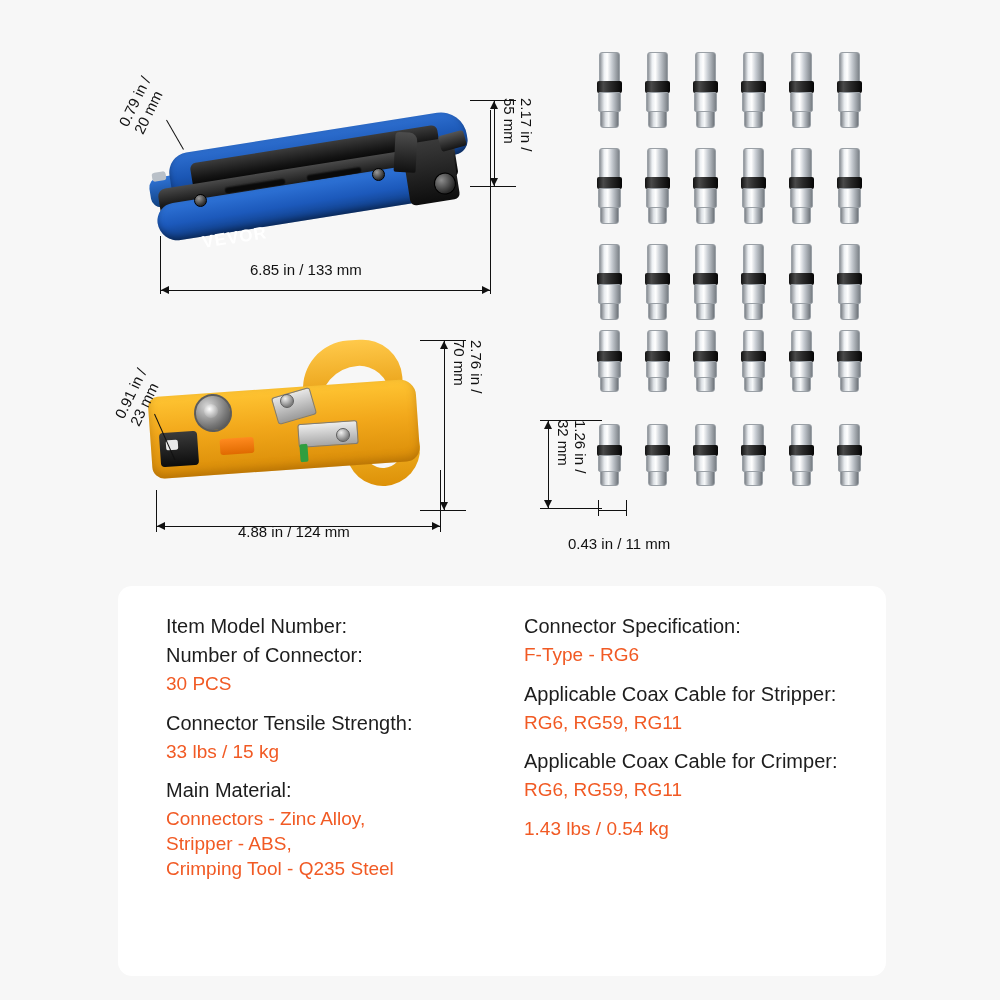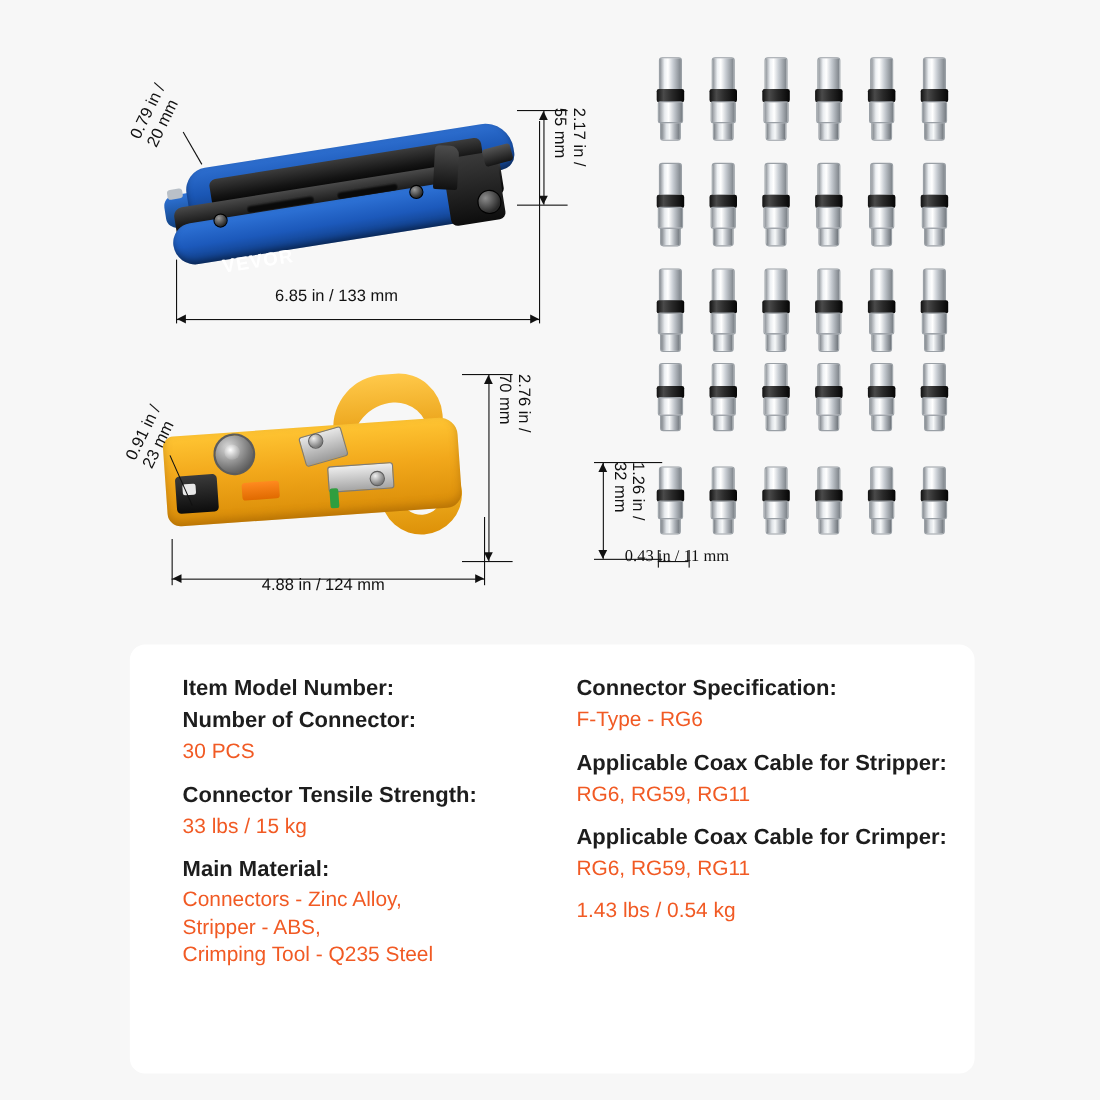--- a/index.html
+++ b/index.html
@@ -380,21 +380,21 @@
     gap: 0px;
   }
   .spec-col {
     width: 50%;
     box-sizing: border-box;
   }
   .spec-col.left { padding-left: 18px; }
   .spec-col.right { padding-left: 18px; }
   .spec-label {
     font-size: 20px;
-    font-weight: bold;
+    font-weight: normal;
     color: #1d1d1d;
     margin: 0 0 4px 0;
     line-height: 1.25;
   }
   .spec-value {
     font-size: 19px;
     color: #f15a24;
     margin: 0 0 14px 0;
     line-height: 1.3;
     white-space: pre-line;
@@ -675,21 +675,21 @@
   <div class="tick-h" style="left:540px; top:420px; width:62px;"></div>
   <div class="tick-h" style="left:540px; top:508px; width:62px;"></div>
   <div class="arrow arrow-u" style="left:544px; top:421px;"></div>
   <div class="arrow arrow-d" style="left:544px; top:500px;"></div>
   <div class="dim-label" style="left:554px; top:420px; writing-mode: vertical-rl; text-orientation: mixed;">1.26 in /
 32 mm</div>
 
   <div class="dim-line-h" style="left:598px; top:510px; width:28px;"></div>
   <div class="tick-v" style="left:598px; top:500px; height:16px;"></div>
   <div class="tick-v" style="left:626px; top:500px; height:16px;"></div>
-  <div class="dim-label" style="left:568px; top:498px;font-family:Liberation Serif, serif;">0.43 in / 11 mm</div>
+  <div class="dim-label" style="left:568px; top:536px;">0.43 in / 11 mm</div>
 
   <div id="spec-card">
     <div class="spec-grid">
 
       <div class="spec-col left">
         <div class="spec-label">Item Model Number:</div>
 
         <div class="spec-label">Number of Connector:</div>
         <div class="spec-value">30 PCS</div>
 

